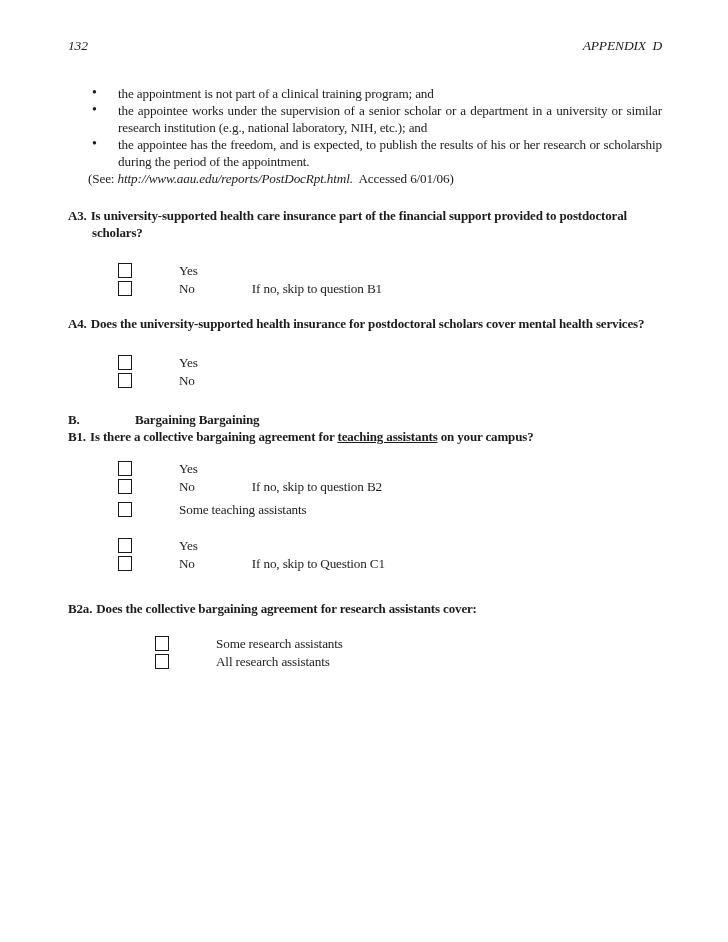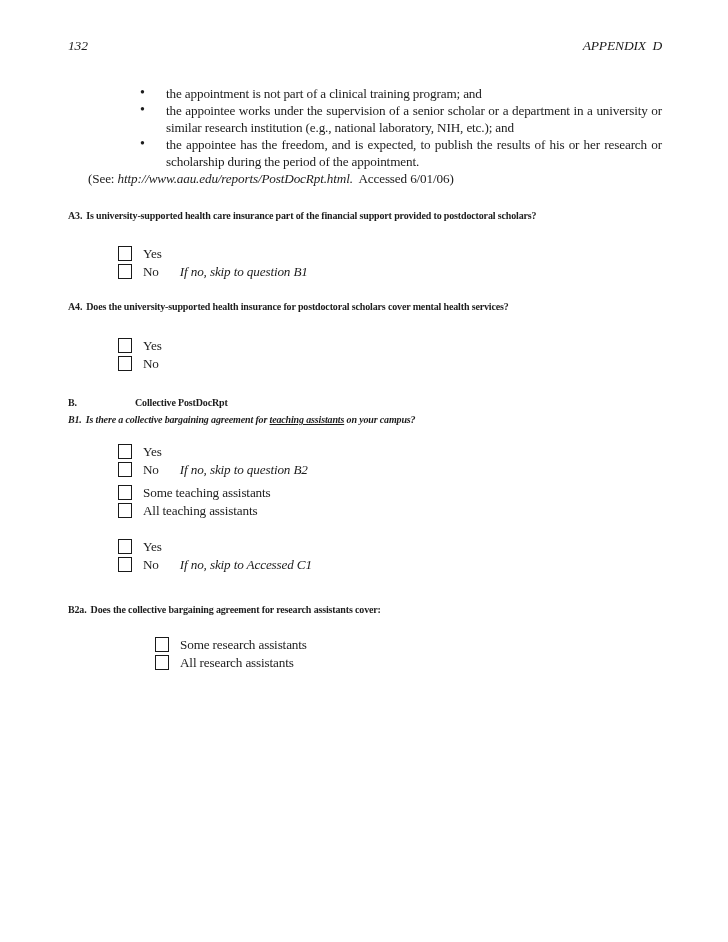--- a/index.html
+++ b/index.html
@@ -23,68 +23,67 @@
 
   
   ul.bullets {
     margin: 31px 0 0 0; padding: 0 0 0 50px;
     list-style: none;
   }
   ul.bullets li {
     position: relative;
     line-height: 17px;
     text-align: justify;
-    margin-left: 48px;
   }
   ul.bullets li::before {
     content: "\2022";
     position: absolute; left: -26px; top: -1px;
     font-size: 14px;
   }
   .see-line { padding-left: 20px; line-height: 17px; }
   .see-line .pre { white-space: pre; margin-top: 24px; }
   .see-line .url { font-style: italic; }
 
   
   .q {
     font-weight: bold;
     line-height: 17px;
     padding-left: 24px; text-indent: -24px;
     max-width: 576px;
-    font-size: 10px;
+    font-size: 13px;
   }
   .q .q-num { margin-right: 4px; }
   .q .u { text-decoration: underline; }
   .q-a3  { margin-top: 20px; }
   .q-a4  { margin-top: 18px; }
   .q-secb { margin-top: 22px; display: flex; padding-left: 0; text-indent: 0; }
   .q-secb .sec-num { width: 67px; flex: none; }
-  .q-b1  { margin-top: 0; font-style: italic; }
+  .q-b1  { margin-top: 0; }
   .q-b1a { margin-top: 29px; }
   .q-b2  { margin-top: 29px; }
   .q-b2a { margin-top: 28px; }
 
   
   .opts { margin-left: 50px; }
   .opts.indent-more { margin-left: 87px; }
   .opts-a3  { margin-top: 20px; }
   .opts-a4  { margin-top: 21px; }
   .opts-b1  { margin-top: 14px; }
   .opts-b1a { margin-top: 5px; }
   .opts-b2  { margin-top: 18px; }
   .opts-b2a { margin-top: 17px; text-align: right; }
-  .opt { display: flex; align-items: center; height: 18px; }
+  .opt { display: flex; align-items: center; height: 18px; gap: 36px; }
   .checkbox {
     width: 12px; height: 13px; flex: none;
     border: 1.6px solid #1a1a1a;
     background: #fff;
     margin-right: 11px;
   }
   .opt-label { line-height: 17px; }
-  .opt-note { font-style: italic; margin-left: 21px; line-height: 17px; }
+  .opt-note { margin-left: 21px; line-height: 17px; }
 </style>
 </head>
 <body>
 
 <div class="page">
 
   <div class="running-header">
     <span>132</span>
     <span class="ws-pre">APPENDIX  D</span>
   </div>
@@ -117,56 +116,52 @@
       <span class="opt-label">Yes</span>
     </div>
     <div class="opt">
       <span class="checkbox"></span>
       <span class="opt-label">No</span>
     </div>
   </div>
 
   <div class="q q-secb">
       <span class="sec-num">B.</span>
-      <span>Collective PostDocRpt</span>
+      <span>Bargaining Bargaining</span>
     </div>
 
   <div class="q q-b1"><span class="q-num">B1.</span><span>Is there a collective bargaining agreement for </span><span class="u">teaching assistants</span><span> on your campus?</span></div>
   <div class="opts opts-b1">
     <div class="opt">
       <span class="checkbox"></span>
       <span class="opt-label">Yes</span>
     </div>
     <div class="opt">
       <span class="checkbox"></span>
       <span class="opt-label">No</span>
       <span class="opt-note">If no, skip to question B2</span>
     </div>
   </div>
 
   <div class="opts opts-b1a">
     <div class="opt">
       <span class="checkbox"></span>
       <span class="opt-label">Some teaching assistants</span>
     </div>
-    <div class="opt">
-      <span class="checkbox"></span>
-      <span class="opt-label">All teaching assistants</span>
-    </div>
   </div>
 
   <div class="opts opts-b2">
     <div class="opt">
       <span class="checkbox"></span>
       <span class="opt-label">Yes</span>
     </div>
     <div class="opt">
       <span class="checkbox"></span>
       <span class="opt-label">No</span>
-      <span class="opt-note">If no, skip to Accessed C1</span>
+      <span class="opt-note">If no, skip to Question C1</span>
     </div>
   </div>
 
   <div class="q q-b2a"><span class="q-num">B2a.</span><span>Does the collective bargaining agreement for research assistants cover:</span></div>
   <div class="opts opts-b2a indent-more">
     <div class="opt">
       <span class="checkbox"></span>
       <span class="opt-label">Some research assistants</span>
     </div>
     <div class="opt">

